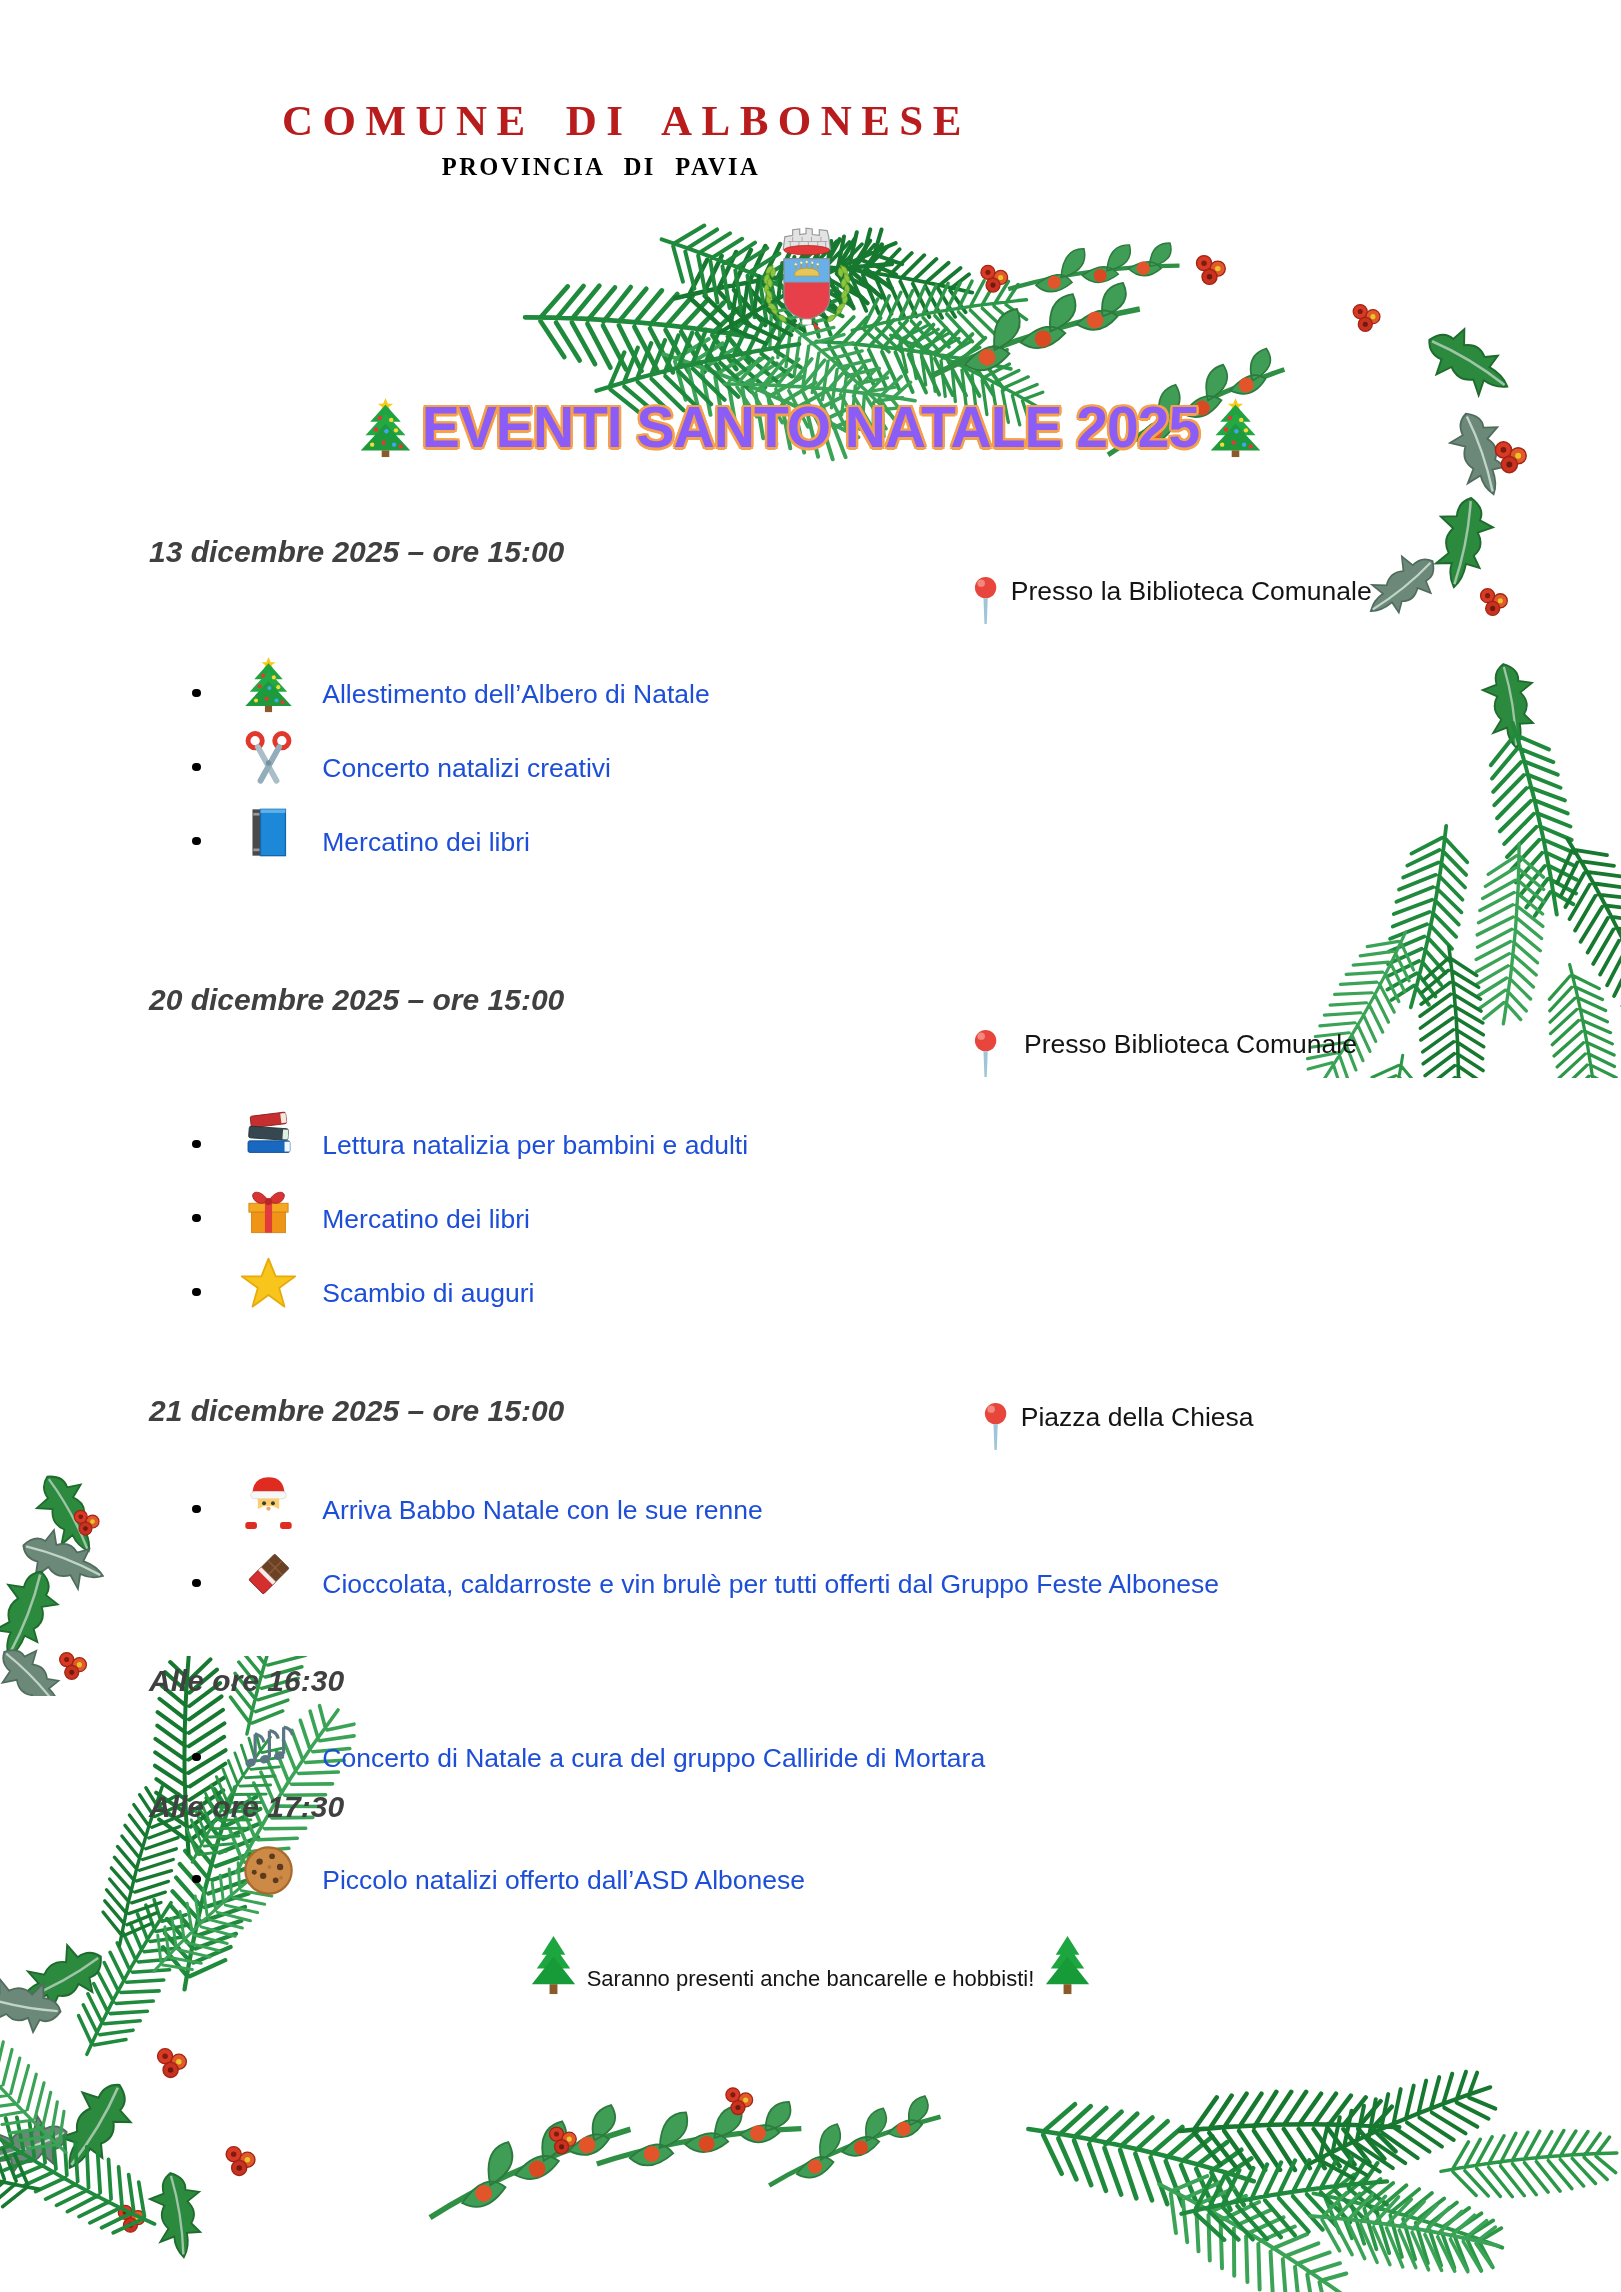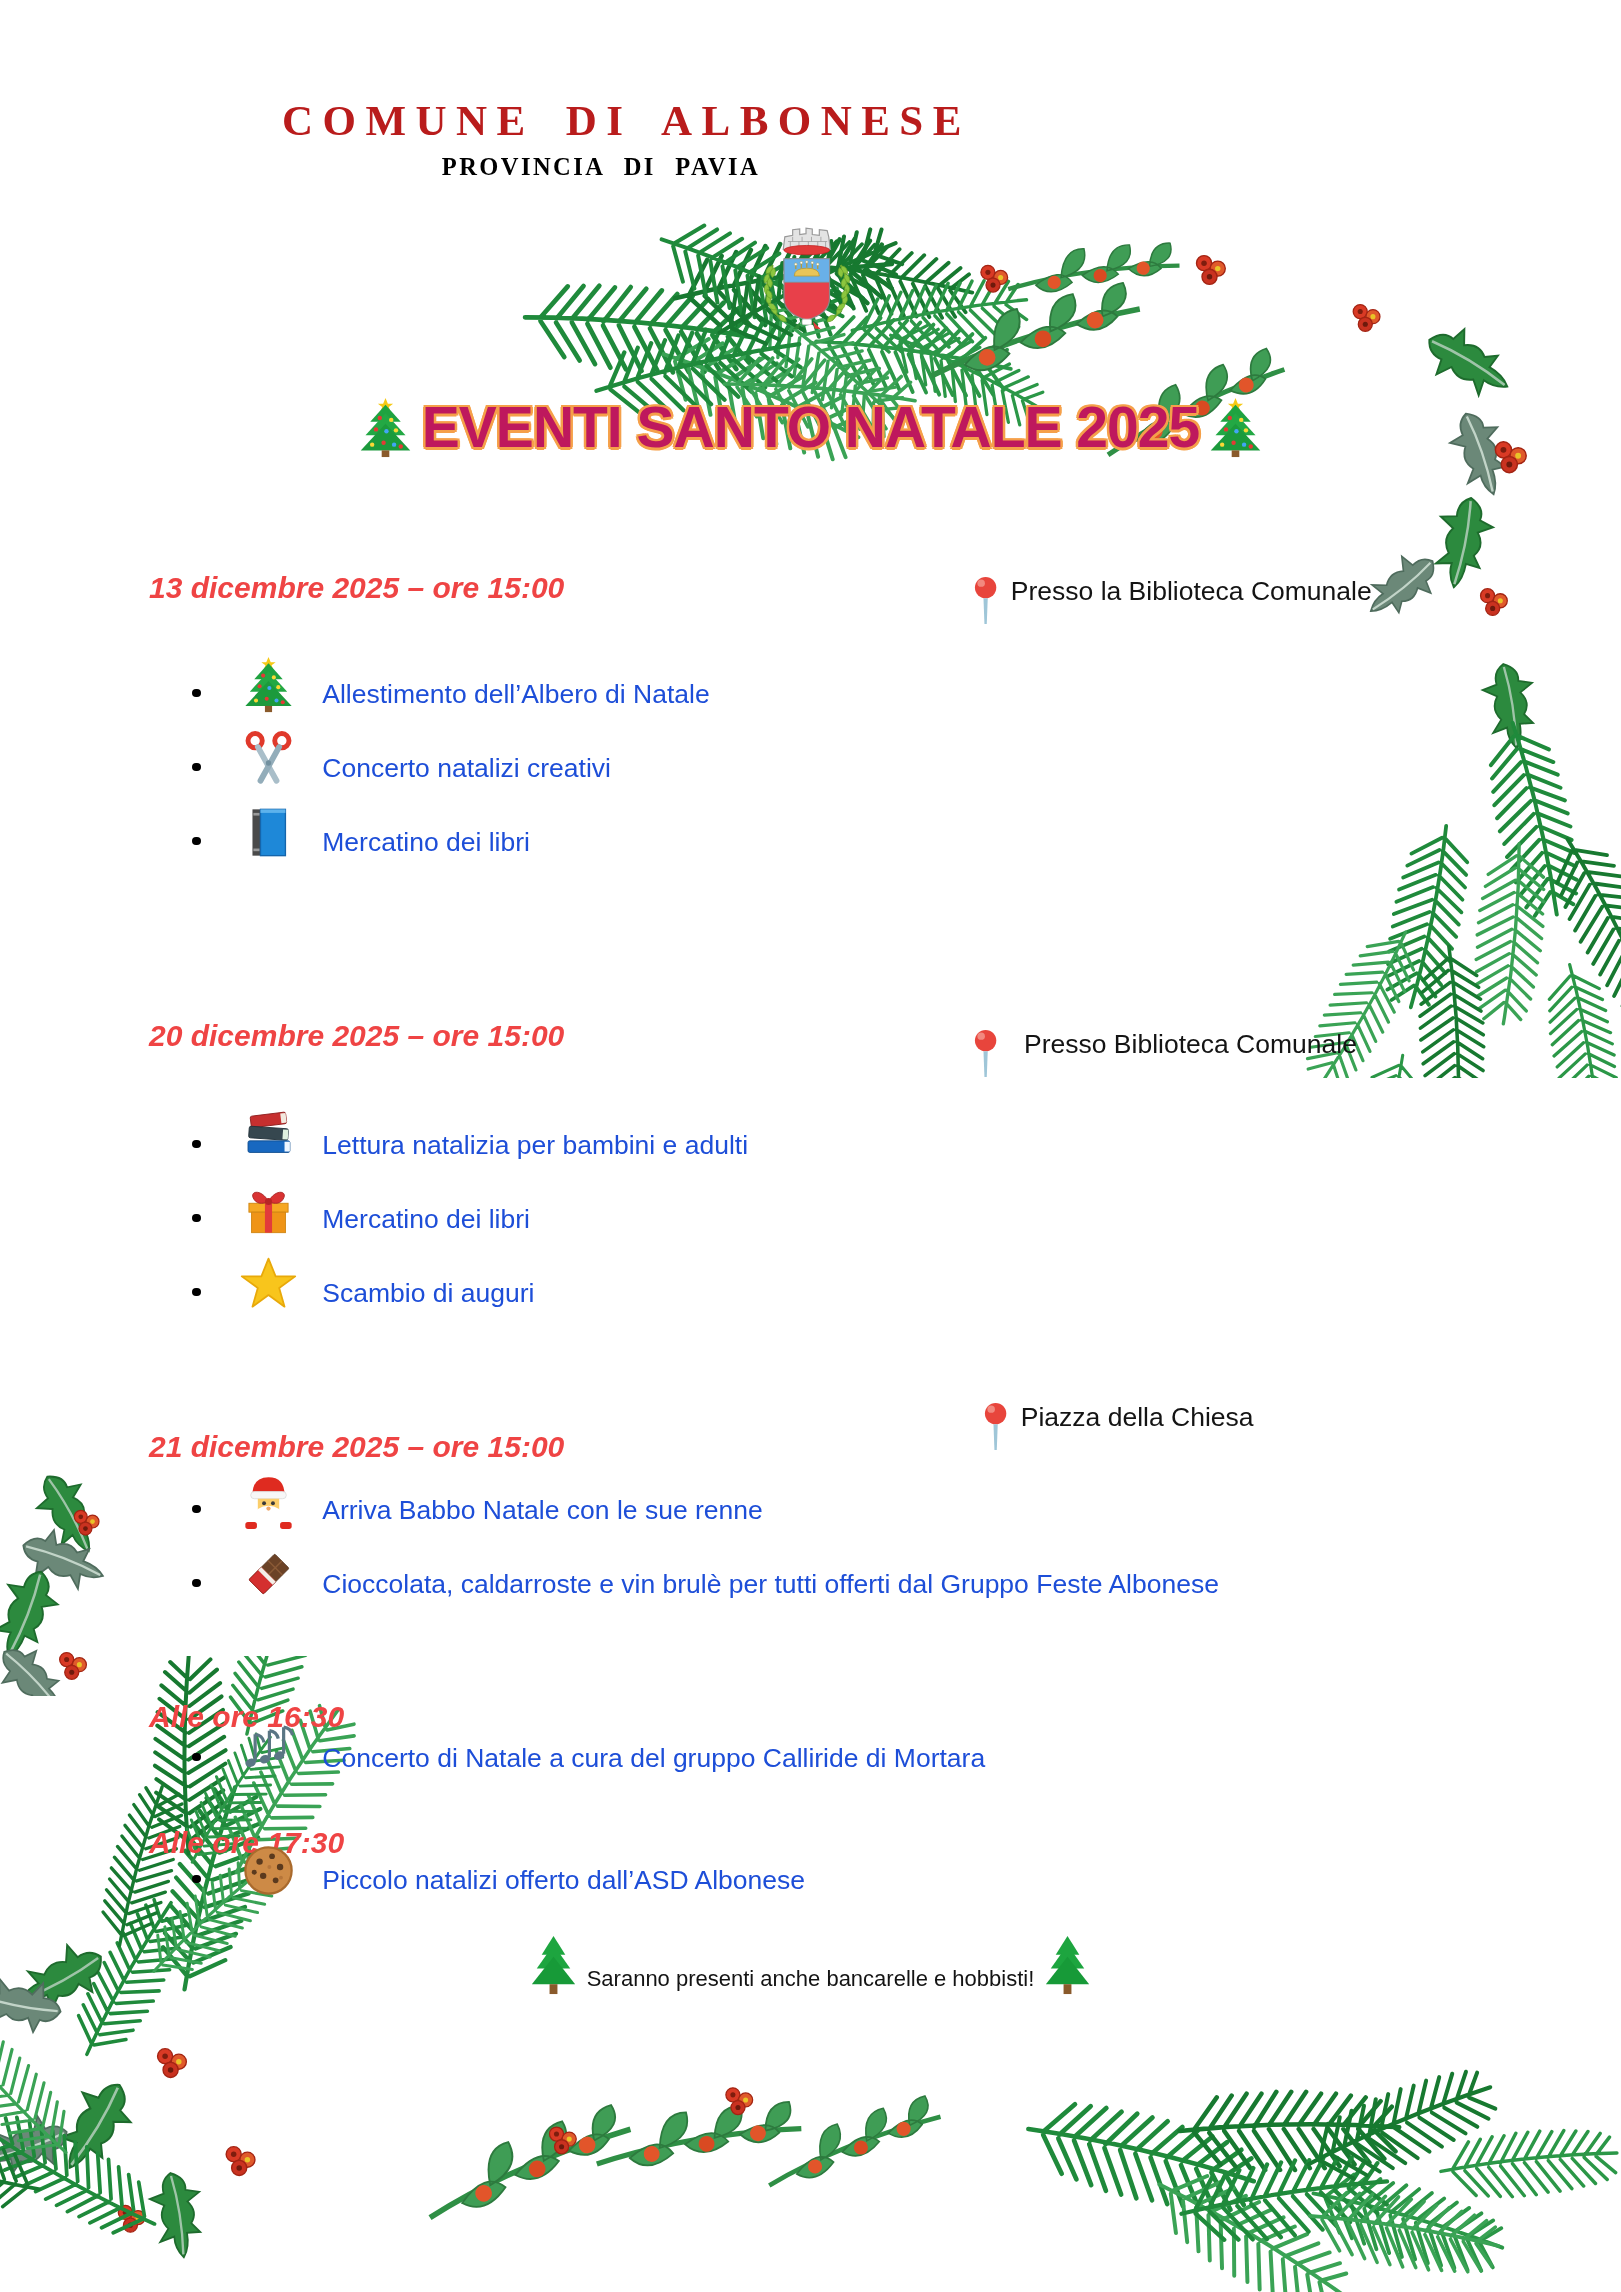--- a/index.html
+++ b/index.html
@@ -21,27 +21,27 @@
     top:153px;left:0;width:1316px;padding-right:114px;text-align:center;
     font-family:"Liberation Serif",serif;font-weight:700;font-size:24.5px;
     letter-spacing:0.10em;word-spacing:0.45em;color:#000;
   }
   #crest{top:218px;left:747px;}
 
   #title-row{
     top:394px;left:0;width:1621px;display:flex;align-items:center;justify-content:center;gap:5.9px;
   }
   #title-text{
-    margin:0;font-size:57px;font-weight:800;letter-spacing:-1px;color:#be185d;
+    margin:0;font-size:57px;font-weight:800;letter-spacing:-1px;color:#8b5cf6;
     text-shadow:-2px -2px 0 #f5a04a,2px -2px 0 #f5a04a,-2px 2px 0 #f5a04a,2px 2px 0 #f5a04a,
                  0 -2.5px 0 #f5a04a,0 2.5px 0 #f5a04a,-2.5px 0 0 #f5a04a,2.5px 0 0 #f5a04a;
   }
 
   .sec-heading{
-    left:149px;font-size:30px;font-weight:700;font-style:italic;color:#ef4444;white-space:nowrap;margin-top:36px;
+    left:149px;font-size:30px;font-weight:700;font-style:italic;color:#404040;white-space:nowrap;
   }
   .loc{display:flex;align-items:flex-start;gap:9.8px;}
   .loc .loc-label{font-size:26.5px;color:#141414;padding-bottom:2px;white-space:nowrap;}
 
   .rows{left:192px;display:flex;flex-direction:column;}
   .row{display:flex;align-items:flex-end;height:74px;}
   .dot{width:8.8px;height:8.8px;border-radius:50%;background:#000;margin-bottom:15.7px;flex:none;}
   .row .icon{margin-left:39px;flex:none;}
   .row .label{margin-left:25.5px;font-size:26.5px;color:#1d4ed8;padding-bottom:2.9px;white-space:nowrap;}
 

